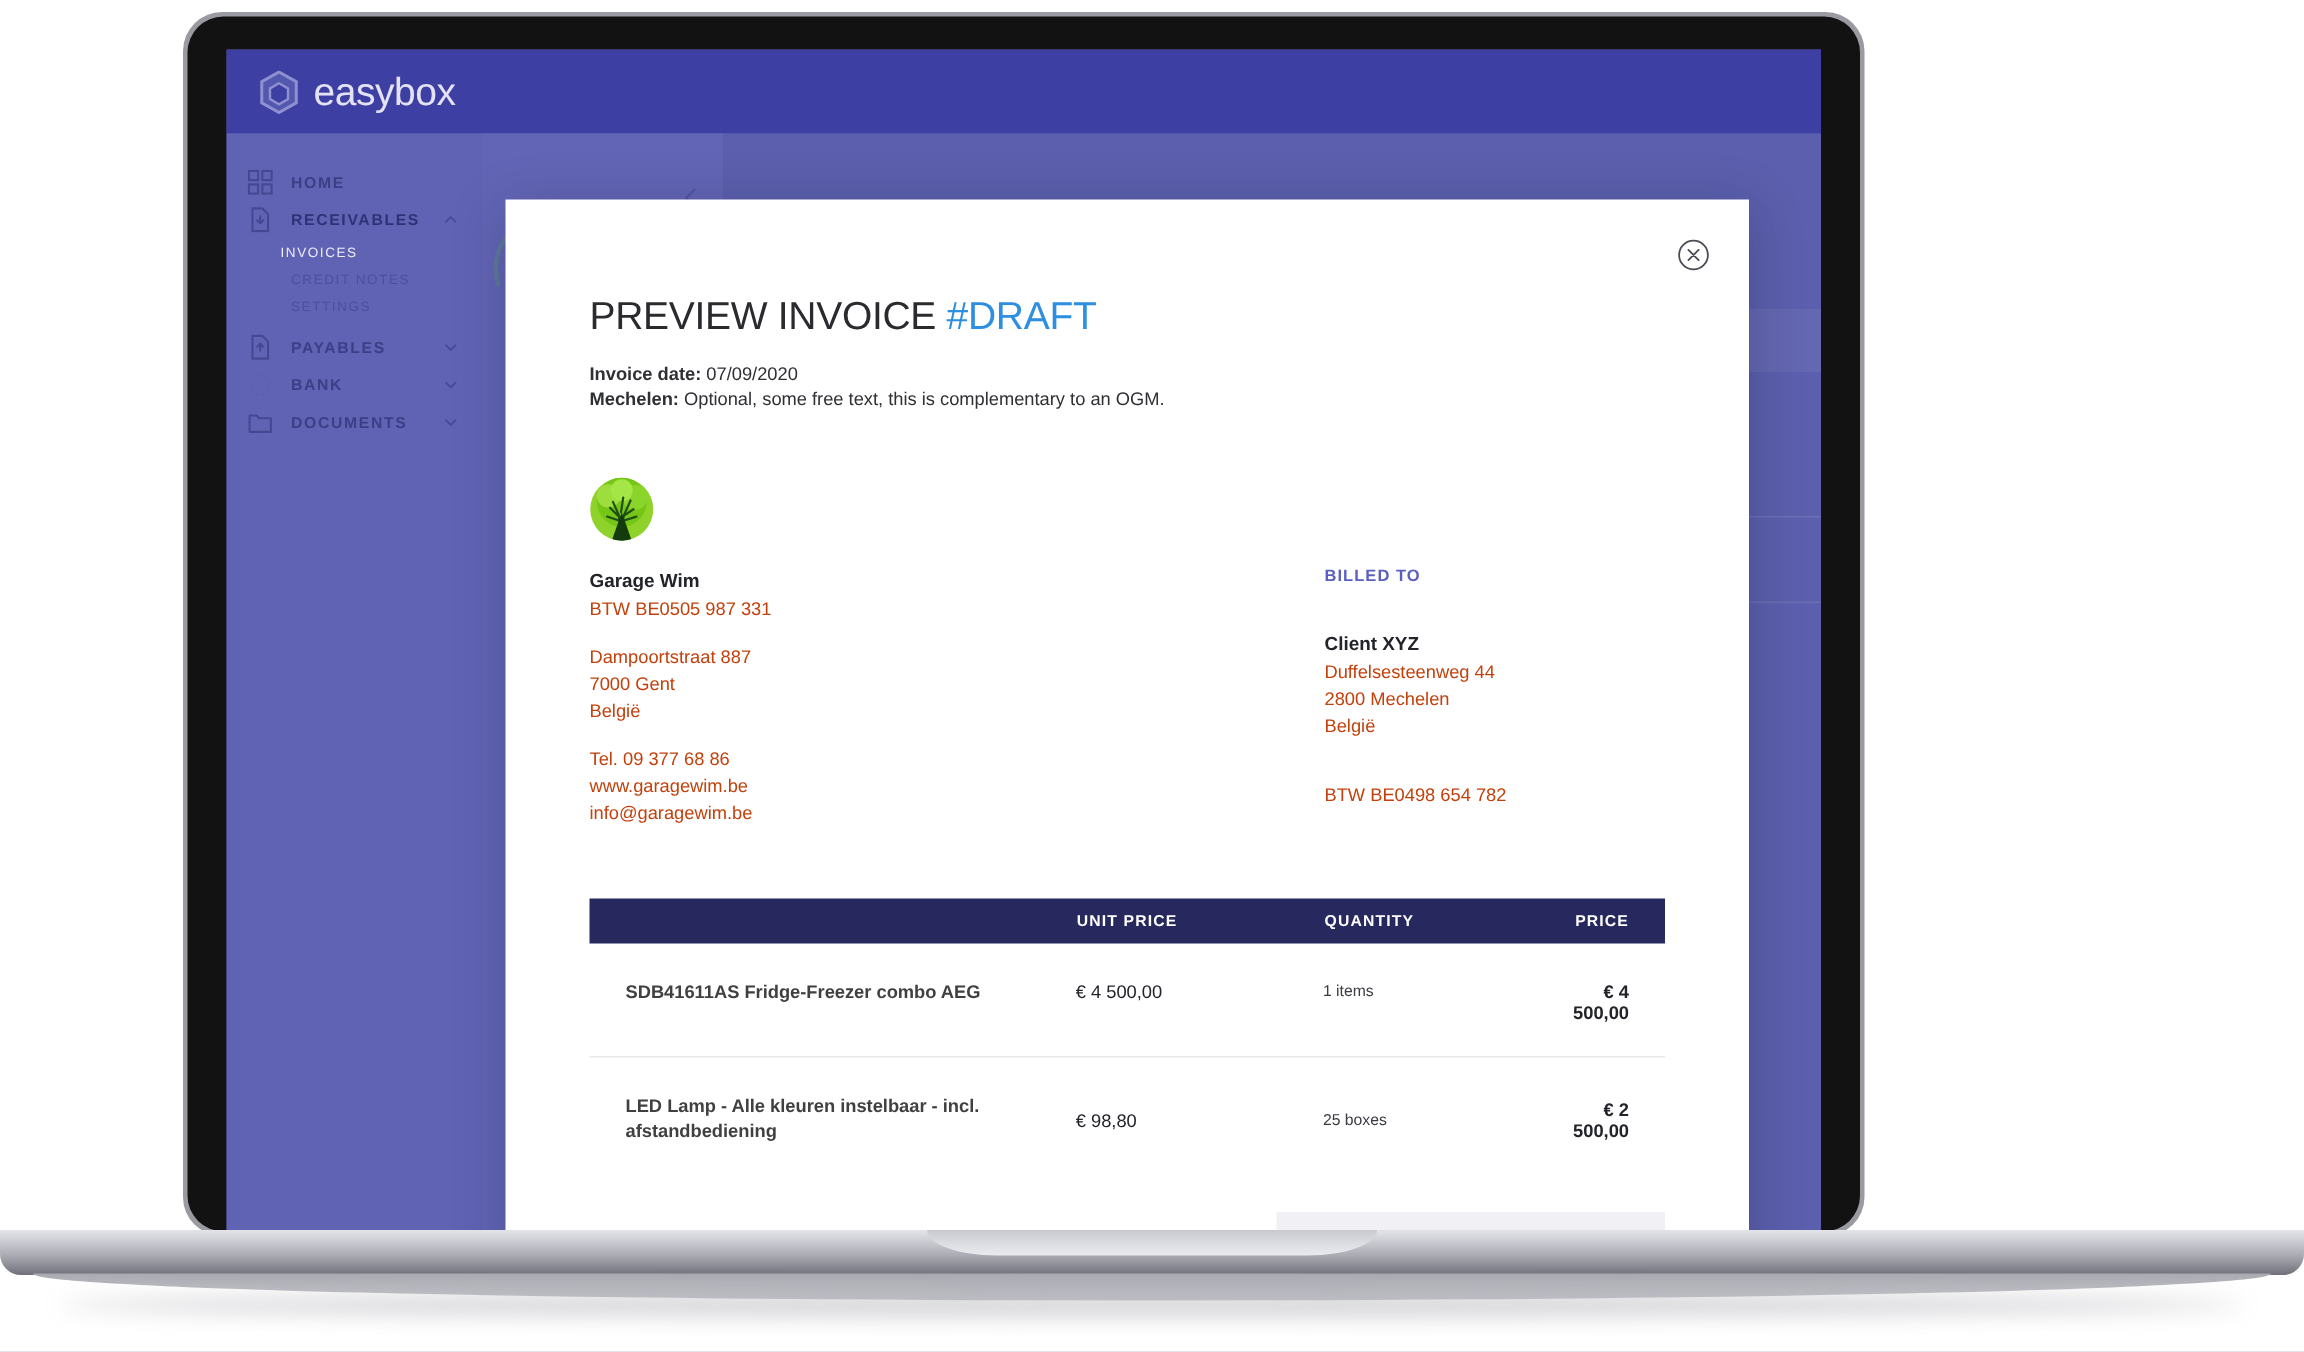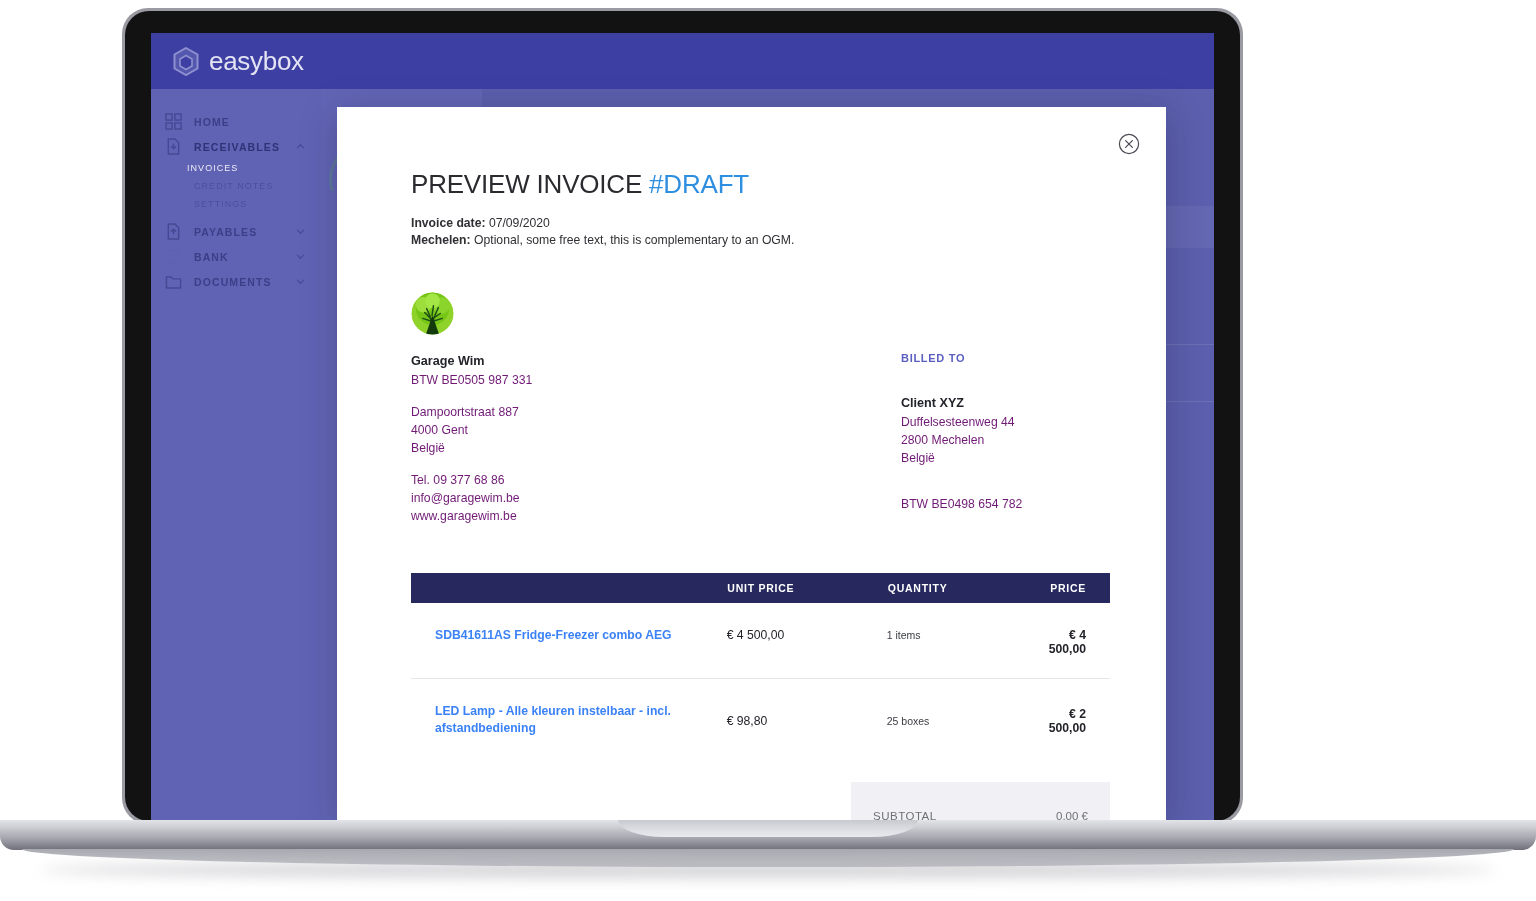--- a/index.html
+++ b/index.html
@@ -242,27 +242,26 @@
   .ghost-line {
     position: absolute;
     height: 1px;
     background: rgba(255,255,255,0.10);
   }
 
   
   .modal {
     position: absolute;
     left: 186px;
-    top: 74px;
+    top: 100px;
     width: 829px;
     height: 714px;
     background: #ffffff;
     box-shadow: 0 6px 34px rgba(22,22,48,0.26);
     overflow: hidden;
-    padding-left: 18px;
   }
   .modal-close {
     position: absolute;
     right: 26px; top: 26px;
     width: 22px; height: 22px;
     cursor: pointer;
   }
   .modal-inner {
     padding: 62px 56px 0 56px;
   }
@@ -300,21 +299,21 @@
   .party-to { flex: 1; }
 
   .p-name {
     font-size: 12.6px;
     font-weight: 700;
     color: #22242a;
     line-height: 18.5px;
   }
   .p-line {
     font-size: 12.2px;
-    color: #701a75;
+    color: #c2410c;
     line-height: 18px;
   }
   .p-gap { height: 14px; }
 
   .billed-to {
     font-size: 11px;
     font-weight: 700;
     letter-spacing: .7px;
     color: #5a5fc0;
     margin-bottom: 30px;
@@ -345,21 +344,21 @@
     align-items: flex-start;
     padding: 24px 0 22px 0;
     border-bottom: 1px solid #e7e7ea;
   }
   .items-row:last-child { border-bottom: none; align-items: center; }
   .r-desc {
     width: 330px;
     padding-left: 24px;
     font-size: 12.2px;
     font-weight: 700;
-    color: #3b82f6;
+    color: #404040;
     line-height: 17.5px;
   }
   .r-unit {
     width: 168px;
     font-size: 12.2px;
     color: #22242a;
     padding-top: 1px;
   }
   .r-qty {
     width: 170px;
@@ -535,26 +534,26 @@
               </g>
             </svg>
 
             <div class="parties">
 
               <div class="party-from">
                 <div class="p-name">Garage Wim</div>
                 <div class="p-line">BTW BE0505 987 331</div>
                 <div class="p-gap"></div>
                 <div class="p-line">Dampoortstraat 887</div>
-                <div class="p-line">4000 Gent</div>
+                <div class="p-line">7000 Gent</div>
                 <div class="p-line">België</div>
                 <div class="p-gap"></div>
                 <div class="p-line">Tel. 09 377 68 86</div>
+                <div class="p-line">www.garagewim.be</div>
                 <div class="p-line">info@garagewim.be</div>
-                <div class="p-line">www.garagewim.be</div>
               </div>
 
               <div class="party-to">
                 <div class="billed-to">BILLED TO</div>
                 <div class="p-name">Client XYZ</div>
                 <div class="p-line">Duffelsesteenweg 44</div>
                 <div class="p-line">2800 Mechelen</div>
                 <div class="p-line">België</div>
                 <div class="p-gap"></div>
                 <div class="p-gap"></div>

